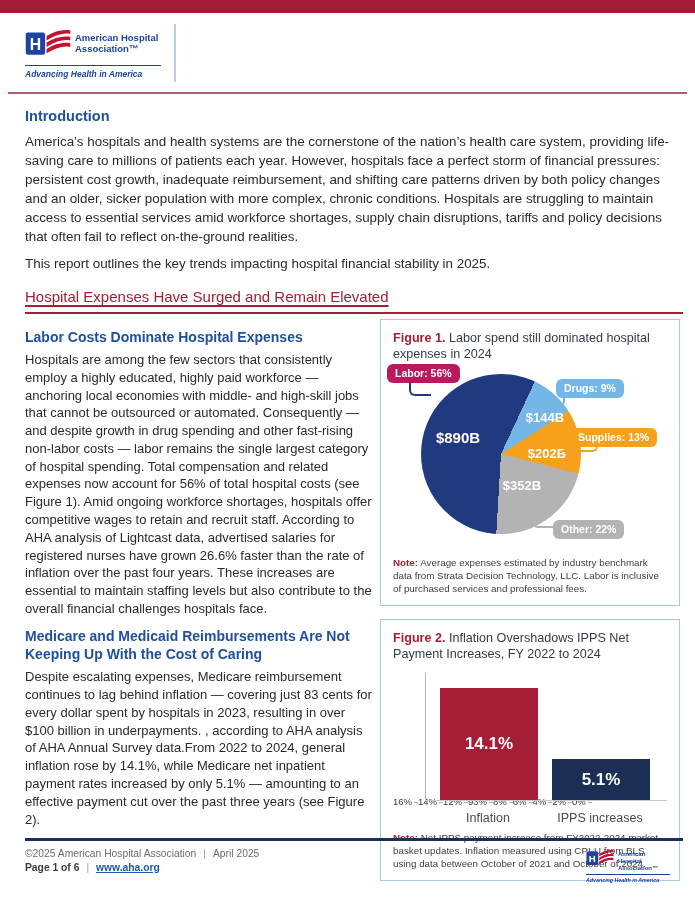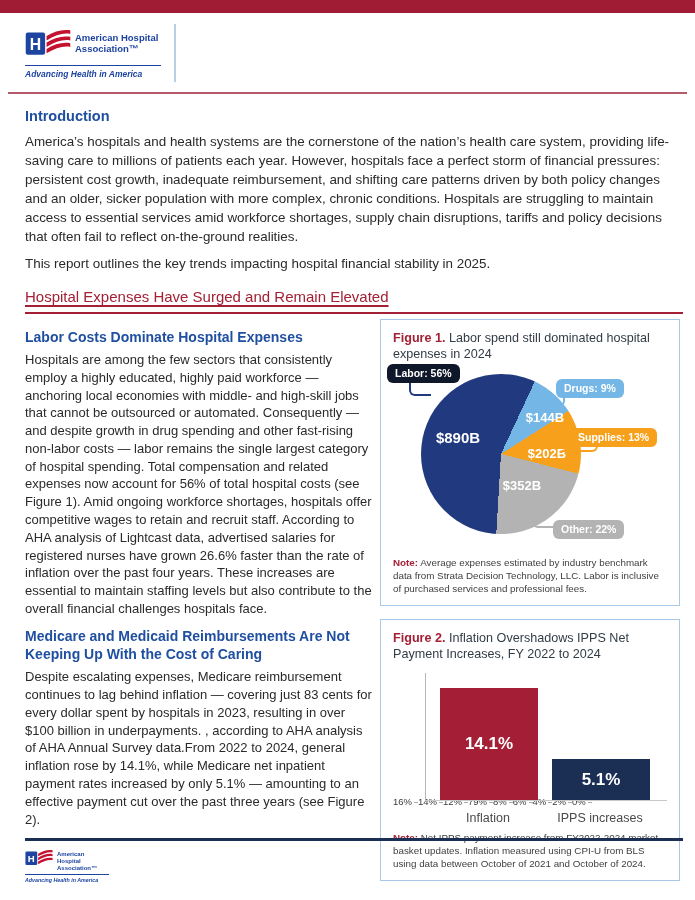--- a/index.html
+++ b/index.html
@@ -157,21 +157,21 @@
           <div class="pie-area">
             <div class="pie" style="background: conic-gradient(from 183.4deg, rgb(33, 57, 127) 0%, rgb(33, 57, 127) 56%, rgb(116, 183, 230) 56%, rgb(116, 183, 230) 65%, rgb(246, 160, 27) 65%, rgb(246, 160, 27) 78%, rgb(179, 179, 179) 78%, rgb(179, 179, 179) 100%);"></div>
             <div class="pie-amt amt-0">$890B</div>
             <div class="pie-amt amt-1">$144B</div>
             <div class="pie-amt amt-2">$202B</div>
             <div class="pie-amt amt-3">$352B</div>
             <div class="conn conn-0" style="border-color: rgb(33, 57, 127);"></div>
             <div class="conn conn-1" style="border-color: rgb(116, 183, 230);"></div>
             <div class="conn conn-2" style="border-color: rgb(246, 160, 27);"></div>
             <div class="conn conn-3" style="border-color: rgb(179, 179, 179);"></div>
-            <div class="callout callout-0" style="background: #0f172a;">Labor: 56%</div>
+            <div class="callout callout-0" style="background: #be185d;">Labor: 56%</div>
             <div class="callout callout-1" style="background: rgb(116, 183, 230);">Drugs: 9%</div>
             <div class="callout callout-2" style="background: rgb(246, 160, 27);">Supplies: 13%</div>
             <div class="callout callout-3" style="background: rgb(179, 179, 179);">Other: 22%</div>
           </div>
           <div class="fig-note">
             <span class="note-label">Note:</span>
             <span>Average expenses estimated by industry benchmark data from Strata Decision Technology, LLC. Labor is inclusive of purchased services and professional fees.</span>
           </div>
         </div>
 
@@ -179,21 +179,21 @@
           <div class="fig-title">
             <span class="fig-label">Figure 2.</span>
             <span>Inflation Overshadows IPPS Net Payment Increases, FY 2022 to 2024</span>
           </div>
           <div class="barchart">
             <div class="chart-row">
               <div class="y-axis">
                 <span class="ytick">16%</span>
                 <span class="ytick">14%</span>
                 <span class="ytick">12%</span>
-                <span class="ytick">79%</span>
+                <span class="ytick">93%</span>
                 <span class="ytick">8%</span>
                 <span class="ytick">6%</span>
                 <span class="ytick">4%</span>
                 <span class="ytick">2%</span>
                 <span class="ytick">0%</span>
               </div>
               <div class="plot">
                 <div class="bar" style="height: 88.125%; background: rgb(164, 30, 53);">
                   <span>14.1%</span>
                 </div>
@@ -213,20 +213,28 @@
           </div>
         </div>
 
       </div>
     </div>
   </div>
 
   <div class="footer">
     <div class="footer-rule"></div>
     <div class="footer-content">
+      <div>
+        <div class="footer-line1">
+          <span>©2025 American Hospital Association</span><span class="sep">|</span><span>April 2025</span>
+        </div>
+        <div class="footer-line2">
+          <span class="footer-page">Page 1 of 6</span><span class="sep">|</span><a class="footer-link" href="#">www.aha.org</a>
+        </div>
+      </div>
       <div class="logo logo--small">
         <div class="logo-top">
           <svg class="logo-icon" viewBox="0 0 64 46">
             <rect x="1" y="7" width="27" height="31" rx="3" fill="#1d44a0"></rect>
             <text x="14.5" y="31" font-family="Liberation Sans, sans-serif" font-size="22" font-weight="bold" fill="#ffffff" text-anchor="middle">H</text>
             <path d="M30 12 C41 5 53 2 63 4 L63 9 C53 7 42 11 30 18 Z" fill="#c41230"></path>
             <path d="M30 21 C41 14 53 11 63 13 L63 18 C53 16 42 20 30 27 Z" fill="#c41230"></path>
             <path d="M30 30 C41 23 53 20 63 22 L63 27 C53 25 42 29 30 36 Z" fill="#c41230"></path>
           </svg>
           <div class="logo-text">

